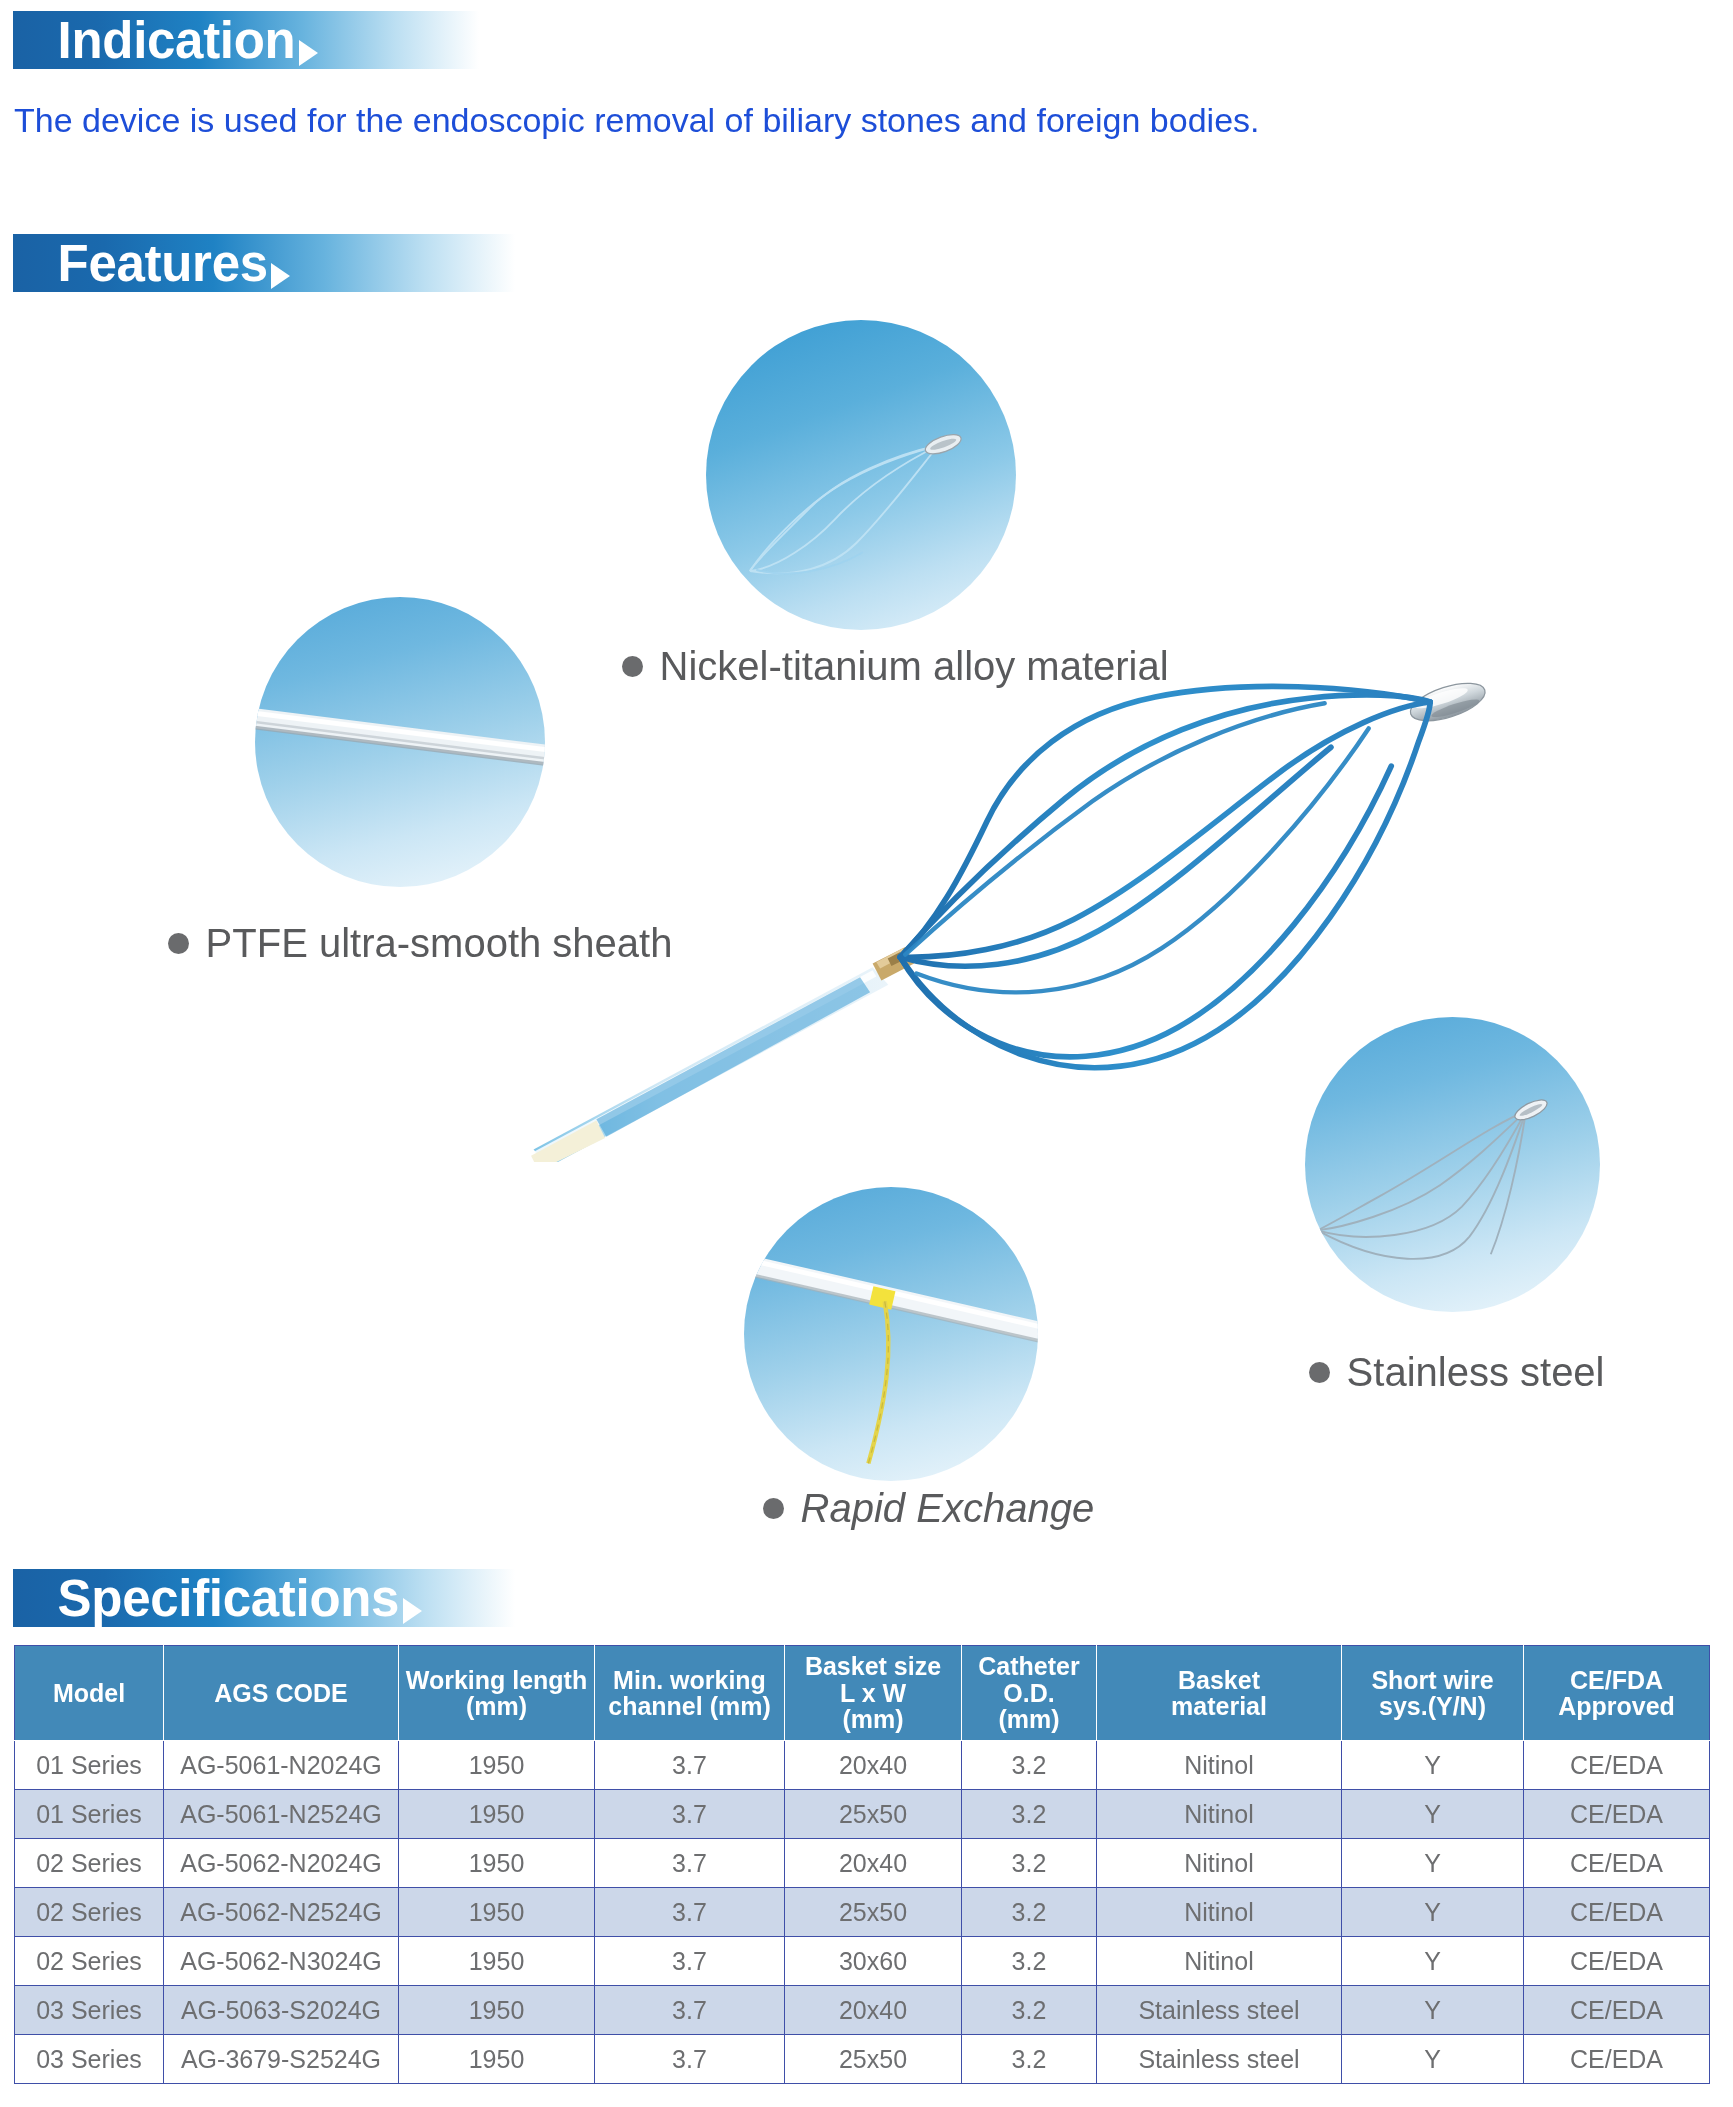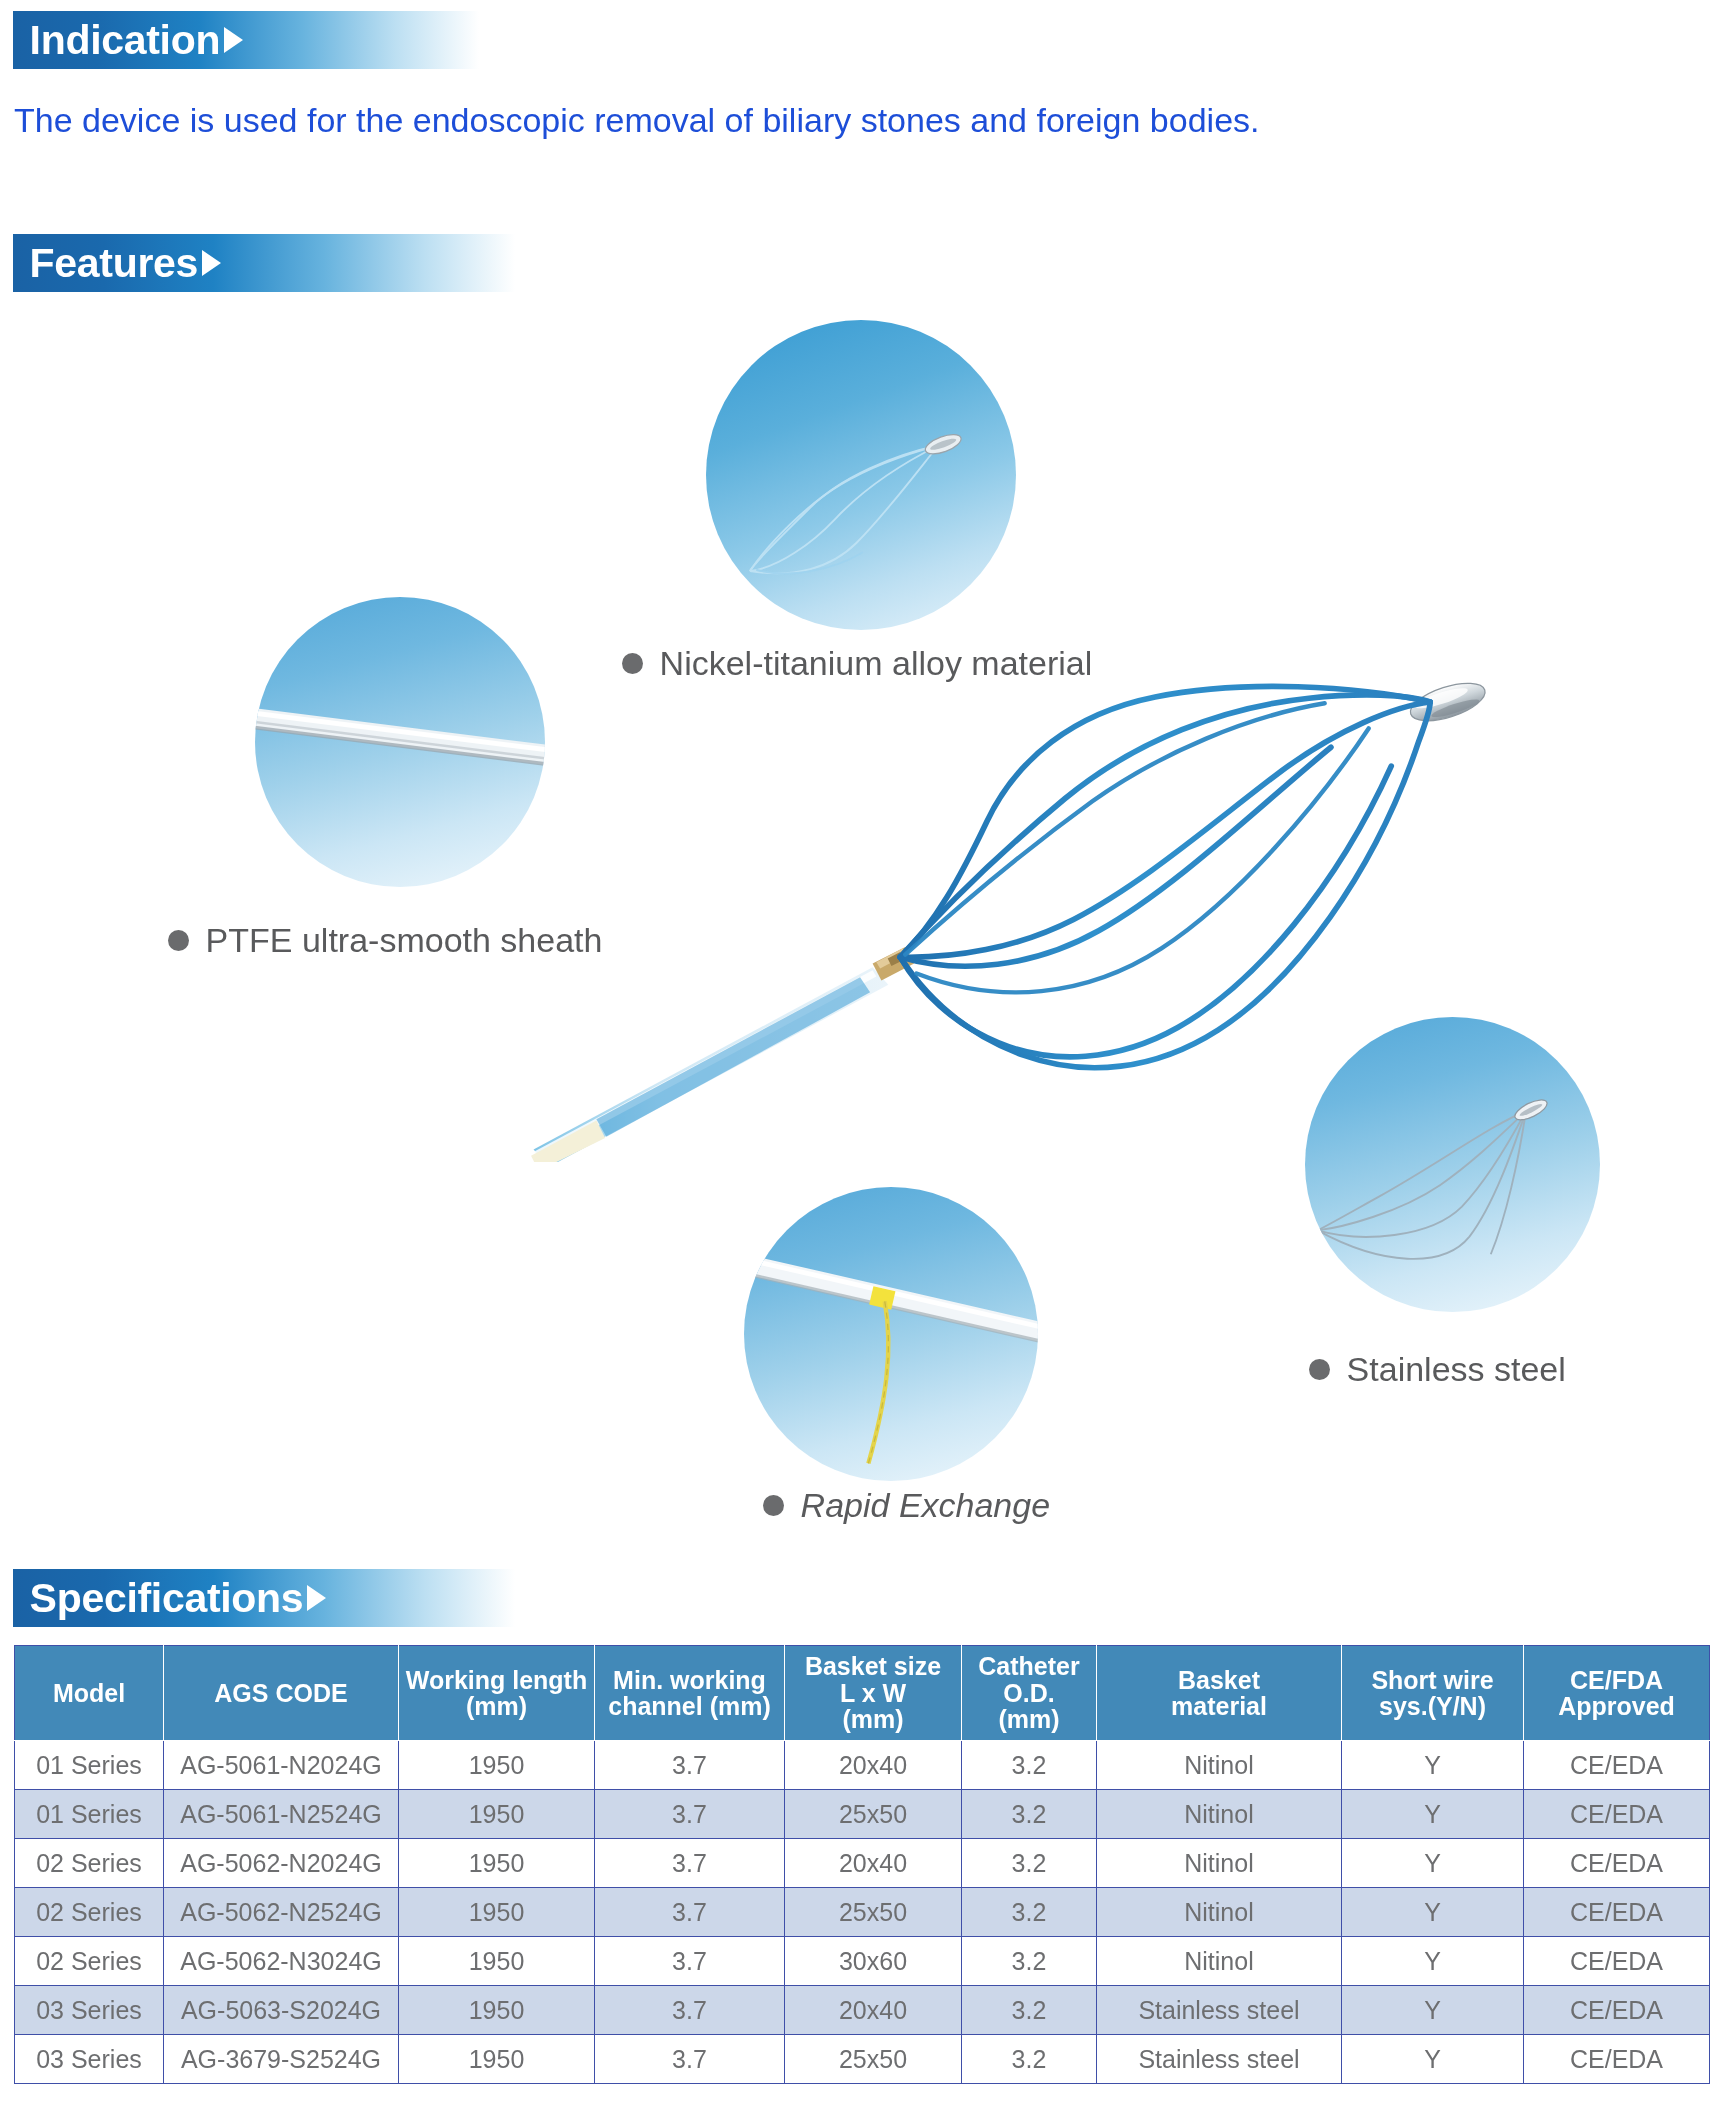--- a/index.html
+++ b/index.html
@@ -9,23 +9,23 @@
     -webkit-font-smoothing:antialiased;
   }
 
   
   .banner{
     position:absolute;height:58px;
     background:linear-gradient(to right,#1a62a5 0%,#1a69ad 18%,#1f82c4 40%,#67b3de 62%,#bcdff2 82%,#ffffff 100%);
     display:flex;align-items:center;
   }
   .banner-text{
-    color:#ffffff;font-size:41px;font-weight:bold;letter-spacing:-0.3px;
-    margin-left:17px;line-height:1;white-space:nowrap;
-    display:flex;align-items:center;gap:1.3px;
+    color:#ffffff;font-size:51px;font-weight:bold;letter-spacing:-0.3px;
+    margin-left:45px;line-height:1;white-space:nowrap;
+    display:flex;align-items:flex-end;gap:1.3px;
   }
   .banner-arrow{
     display:inline-block;width:0;height:0;margin-left:2.5px;
     border-left:19px solid #ffffff;
     border-top:13px solid transparent;
     border-bottom:13px solid transparent;
   }
 
   #banner-indication{left:12.6px;top:11.3px;width:466px;}
   #banner-features{left:12.6px;top:234px;width:502px;}
@@ -35,21 +35,21 @@
   
   .body-text{
     position:absolute;color:#1d4ed8;font-size:34px;line-height:1.25;
     white-space:nowrap;
   }
   #indication-text{left:14px;top:99px;}
 
   
   .callout{
     position:absolute;display:flex;align-items:center;gap:16.3px;
-    color:#595a5c;font-size:34px;white-space:nowrap;
+    color:#595a5c;font-size:40px;white-space:nowrap;
   }
   .bullet{
     width:21.3px;height:21.3px;border-radius:50%;background:#6a6b6d;flex:0 0 auto;
   }
   #callout-nickel{left:622px;top:644px;}
   #callout-ptfe{left:168px;top:921px;}
   #callout-rapid{left:763px;top:1486px;font-style:italic;}
   #callout-stainless{left:1309px;top:1350px;}
 
   

